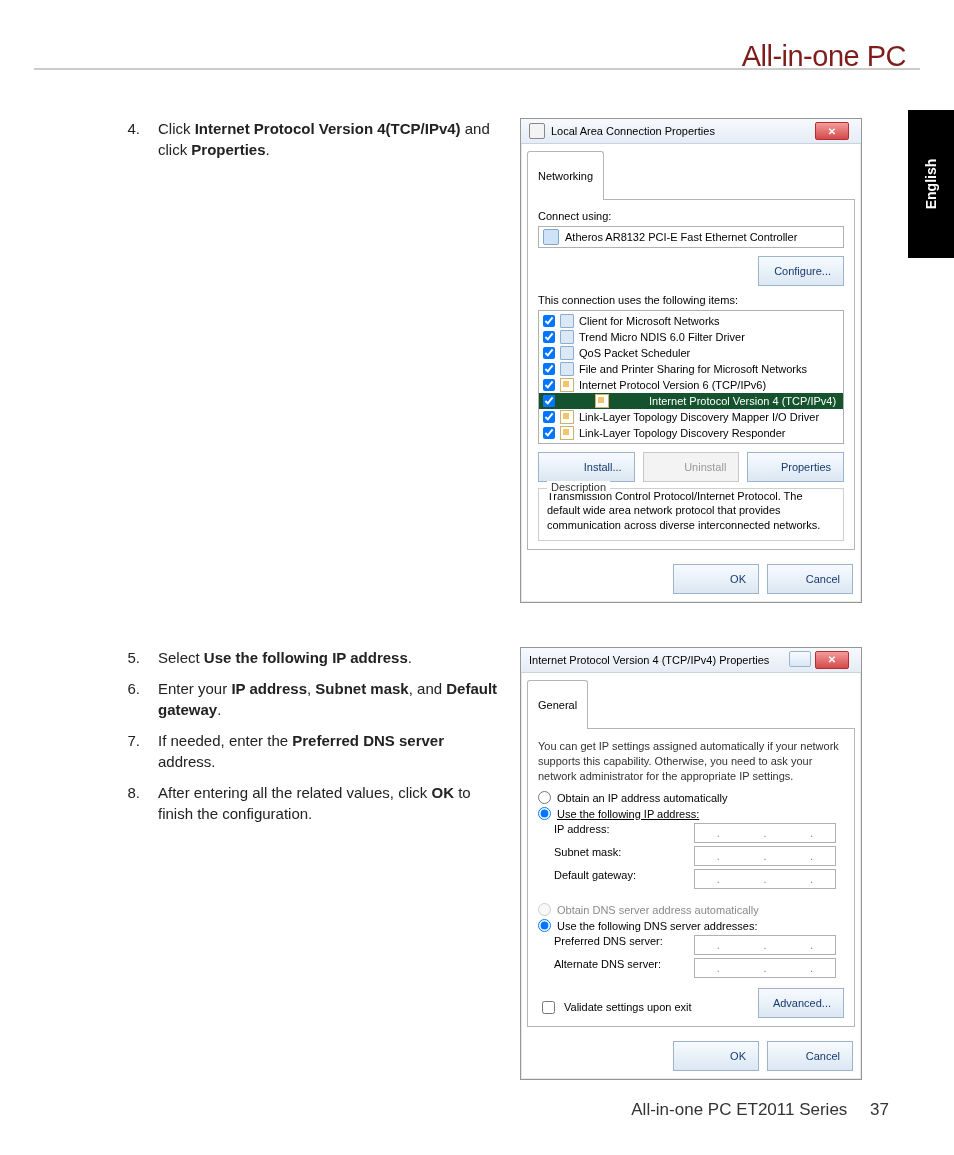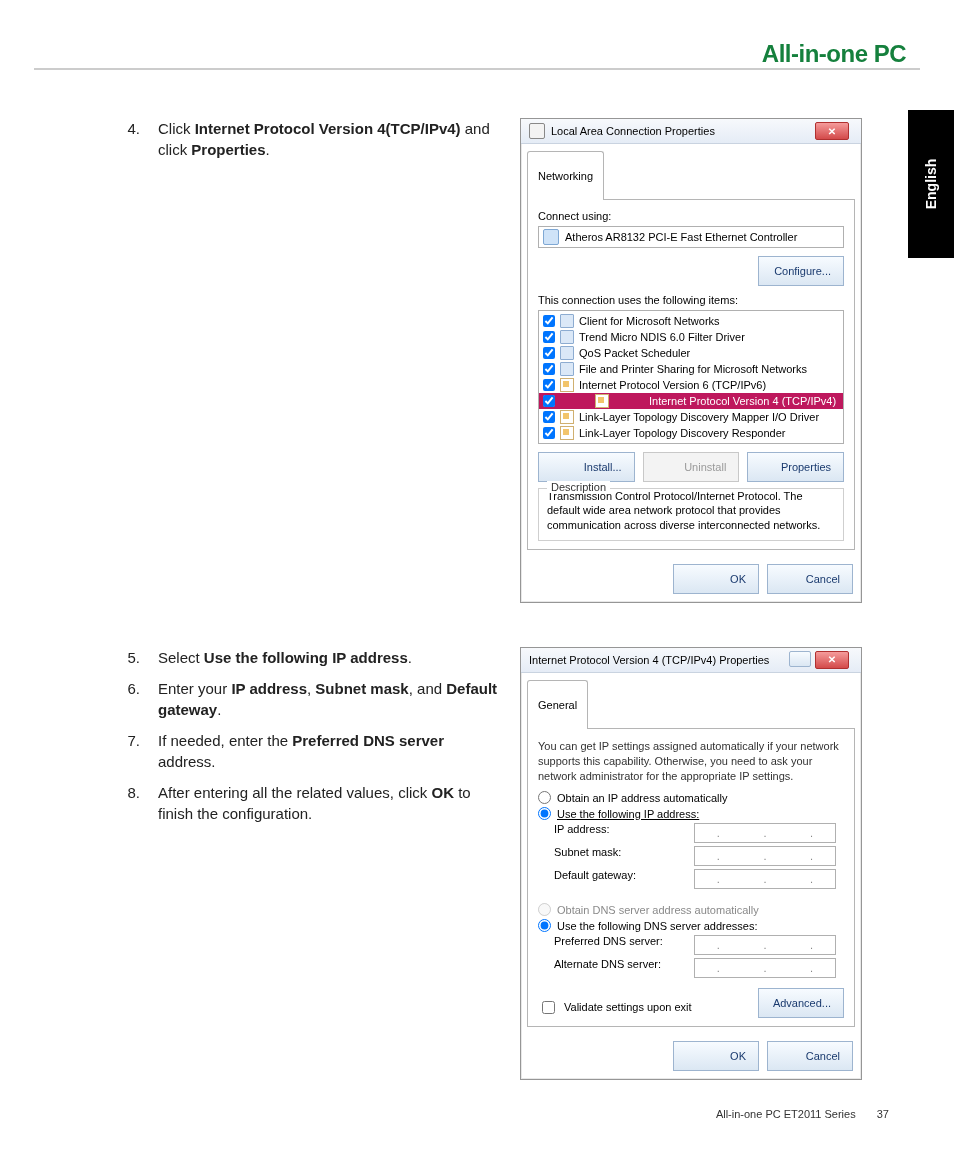--- a/index.html
+++ b/index.html
@@ -1,19 +1,19 @@
 <!DOCTYPE html>
 <html><head>
 <meta charset="utf-8">
 <style>
   html,body{margin:0;padding:0;background:#fff;font-family:"Segoe UI",Arial,sans-serif;color:#222;}
   .page{width:954px;height:1155px;position:relative;box-sizing:border-box;}
   
   .header-rule{position:absolute;left:34px;right:34px;top:68px;height:0;border-top:2px solid #ccc;}
-  .header-title{position:absolute;right:48px;top:40px;font-size:24px;color:#15803d;font-family:"Segoe UI",Arial,sans-serif;letter-spacing:-0.5px;font-weight:700;}
+  .header-title{position:absolute;right:48px;top:40px;font-size:29px;color:#7f1d1d;font-family:"Segoe UI",Arial,sans-serif;letter-spacing:-0.5px;font-weight:400;}
   
   .lang-tab{position:absolute;right:0;top:110px;width:46px;height:148px;background:#000;}
   .lang-tab span{position:absolute;left:50%;top:50%;transform:translate(-50%,-50%) rotate(-90deg);color:#fff;font-weight:700;font-size:14px;white-space:nowrap;}
   
   .body{position:absolute;left:120px;right:60px;top:118px;bottom:60px;}
   .row{display:flex;gap:20px;}
   .row + .row{margin-top:44px;}
   .text-col{width:380px;font-size:15px;line-height:1.4;color:#222;}
   ol.steps{list-style:none;margin:0;padding:0;}
   ol.steps li{display:flex;gap:18px;margin-bottom:10px;}
@@ -37,34 +37,34 @@
   .nic-icon{width:14px;height:14px;background:#cfe3f8;border:1px solid #7fa8d4;border-radius:2px;flex:none;}
   .btn{border:1px solid #9db4cf;background:linear-gradient(#f7fbff,#dbe7f3);border-radius:0;
        padding:8px 12px;font-size:11px;color:#1a3a6e;min-width:60px;text-align:right;}
   .btn.disabled{color:#9a9a9a;border-color:#c8c8c8;background:#f3f3f3;}
   .items-box{border:1px solid #b0b0b0;height:128px;overflow:hidden;padding:2px 0;}
   .itm{display:flex;align-items:center;gap:5px;padding:1px 4px;font-size:11px;}
   .itm input[type=checkbox]{margin:0;width:12px;height:12px;}
   .svc-icon{width:12px;height:12px;background:#dbe8f7;border:1px solid #8dacd1;border-radius:1px;flex:none;}
   .proto-icon{width:12px;height:12px;background:#fff;border:1px solid #d0b070;flex:none;position:relative;}
   .proto-icon::after{content:"";position:absolute;left:2px;top:2px;width:6px;height:6px;background:#f2c46b;}
-  .itm.sel{background:#be185d;color:#fff;gap:40px;}
+  .itm.sel{background:#14532d;color:#fff;gap:40px;}
   .group{border:1px solid #cfcfcf;padding:0 8px 8px 8px;margin-top:6px;position:relative;}
   .group > .legend{position:absolute;top:-8px;left:8px;background:#fff;padding:0 4px;font-size:11px;color:#333;}
   .dlg-footer{display:flex;justify-content:flex-end;gap:8px;padding:8px;}
   
   .radio-row{display:flex;align-items:center;gap:6px;margin:3px 0;}
   .radio-row input{margin:0;}
   .ip-row{display:flex;align-items:flex-start;gap:10px;margin:3px 0 3px 16px;}
   .ip-row label{width:130px;}
   .ip-field{border:1px solid #b0b0b0;background:#fff;width:140px;height:18px;display:flex;align-items:center;justify-content:space-around;color:#888;}
   .hint{font-size:11px;color:#333;line-height:1.35;margin-bottom:8px;}
   .chk-row{display:flex;align-items:center;gap:6px;margin-top:8px;}
   
-  .page-footer{position:absolute;right:65px;bottom:35px;font-size:11px;color:#333;margin-left:6px;}
+  .page-footer{position:absolute;right:65px;bottom:35px;font-size:17px;color:#333;margin-left:6px;}
   .page-footer .pn{margin-left:18px;}
   
   .cog{width:14px;height:14px;border:1px solid #888;border-radius:2px;background:#f3f3f3;flex:none;}
   .under{text-decoration:underline;text-decoration-style:solid;}
   .spacer{height:8px;}
   .btn-row{display:flex;gap:8px;margin-top:8px;}
   .btn-row.right{justify-content:flex-end;}
 </style>
 </head>
 <body>

